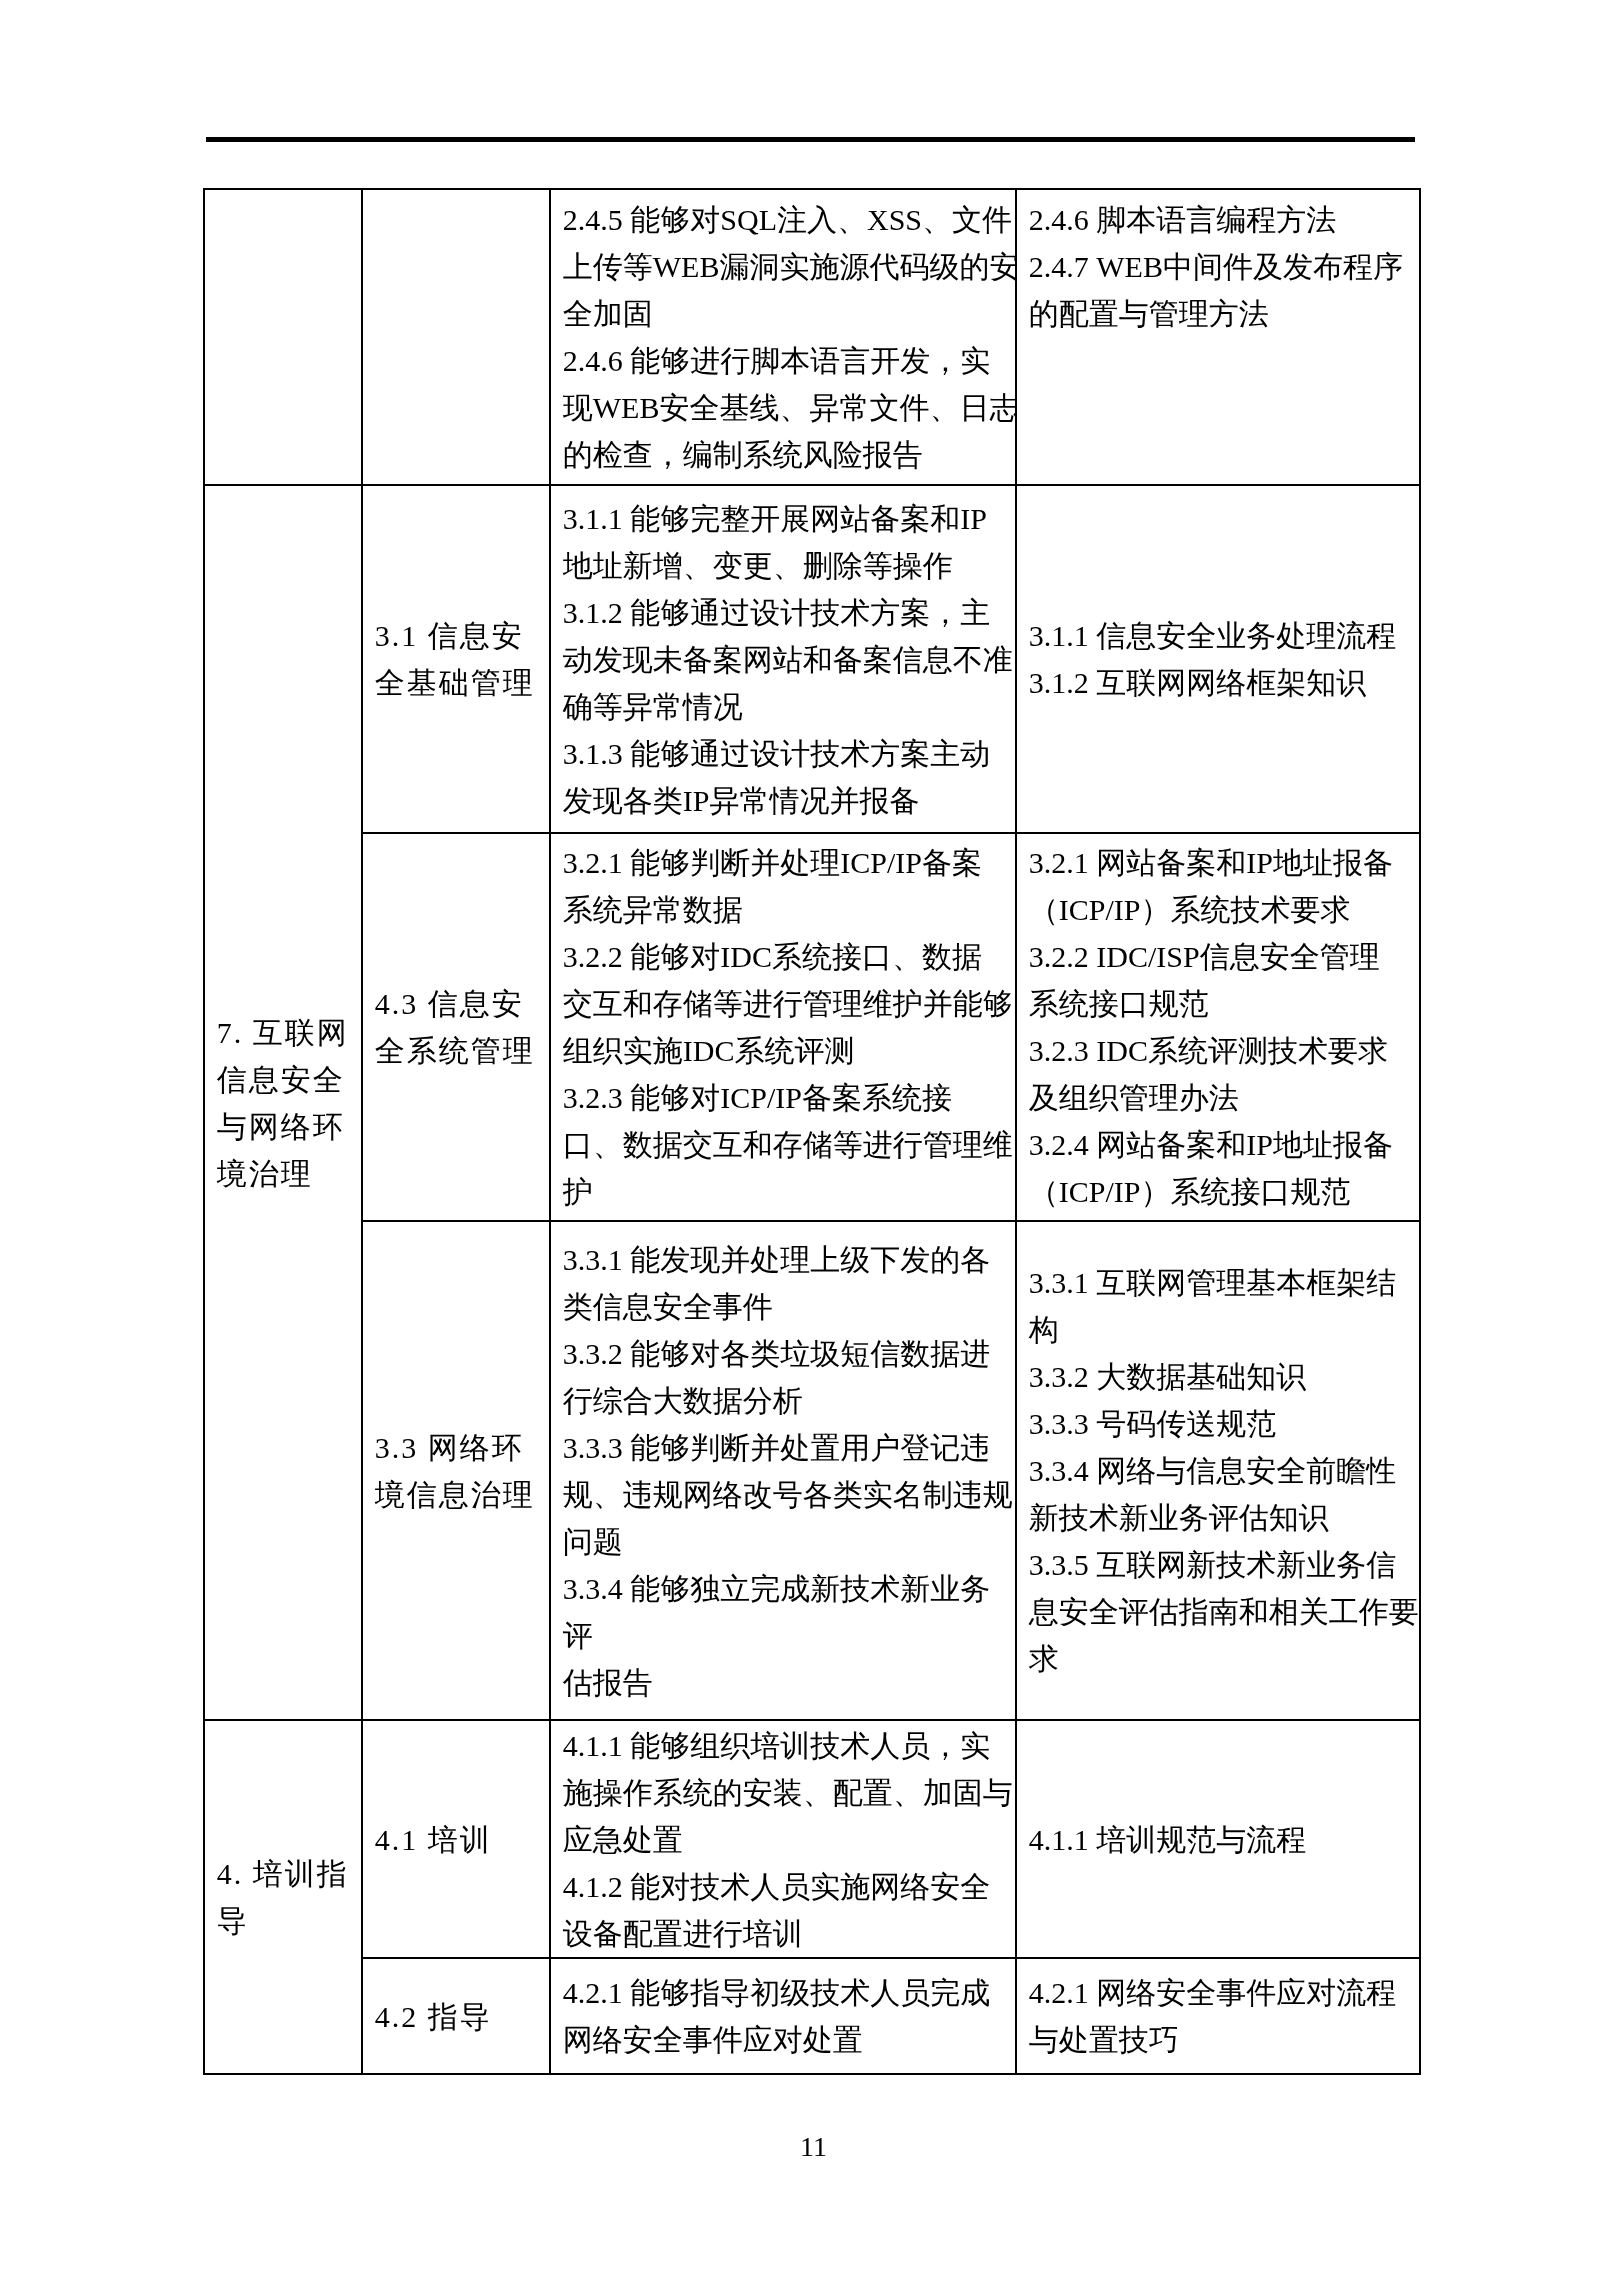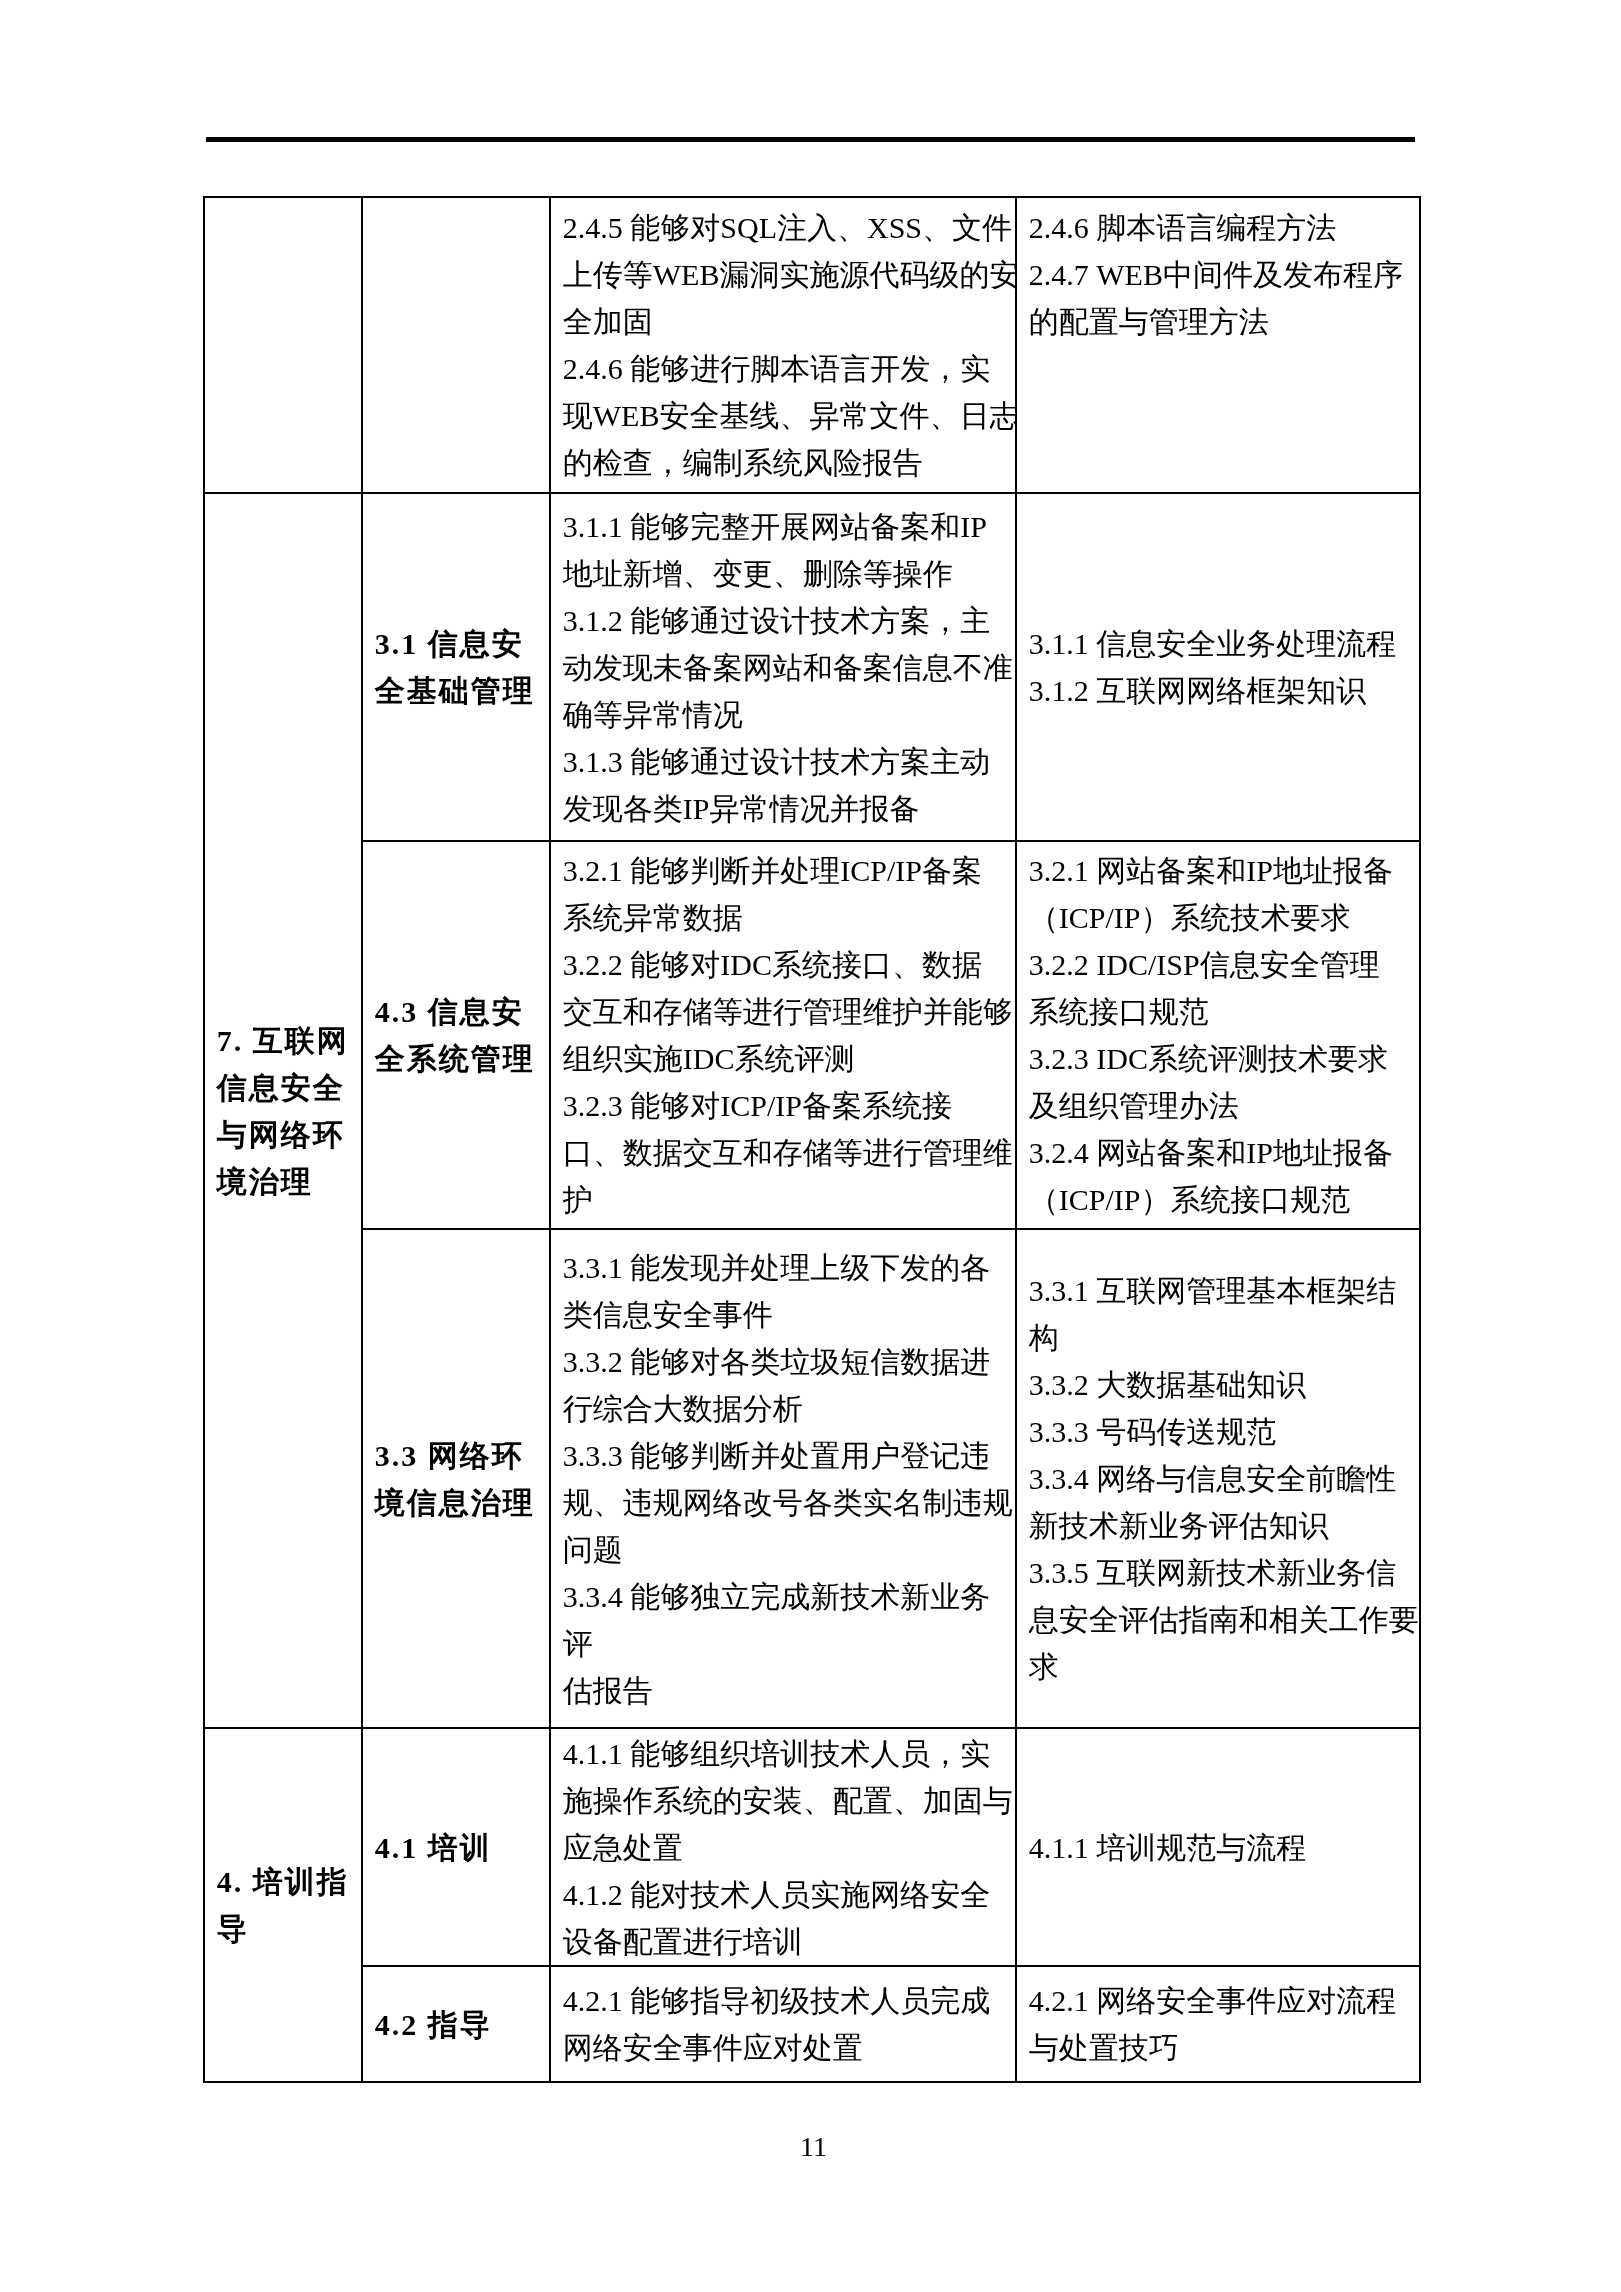--- a/index.html
+++ b/index.html
@@ -20,42 +20,41 @@
     position: absolute;
     left: 206px;
     top: 137px;
     width: 1209px;
     height: 4.9px;
     background: #000000;
   }
   table.skills-table {
     position: absolute;
     left: 203px;
-    top: 196px;
+    top: 188px;
     width: 1215px;
     border-collapse: collapse;
     table-layout: fixed;
     border: 2.9px solid #000000;
   }
   table.skills-table td {
     border: 2px solid #000000;
     vertical-align: middle;
     padding: 0 11.8px;
     font-size: 30px;
     line-height: 47px;
     white-space: pre;
     overflow: hidden;
   }
   tr.row-continuation td {
     vertical-align: top;
     padding-top: 5.9px;
   }
   td.c-duty, td.c-task {
     letter-spacing: 2px;
-    font-weight: bold;
   }
   .page-number {
     position: absolute;
     left: 3px;
     top: 2129px;
     width: 100%;
     text-align: center;
     font-size: 28px;
     line-height: 35px;
   }

